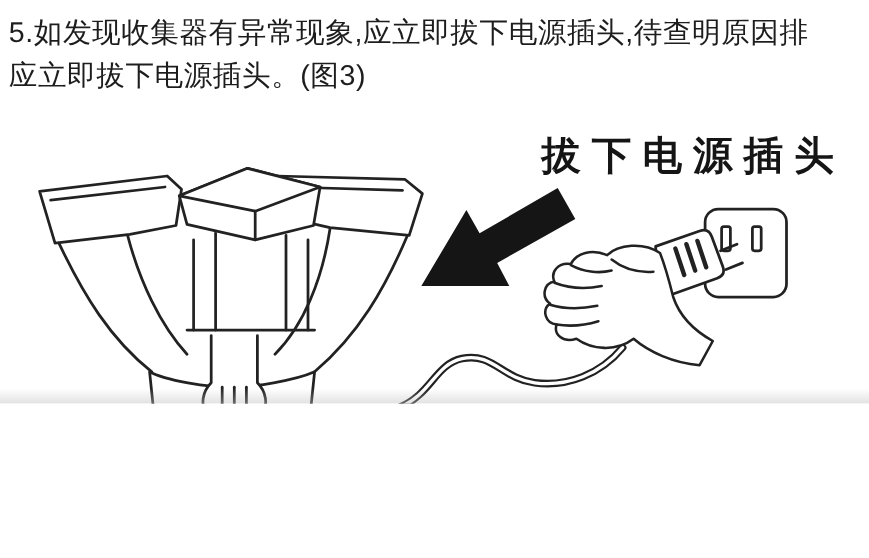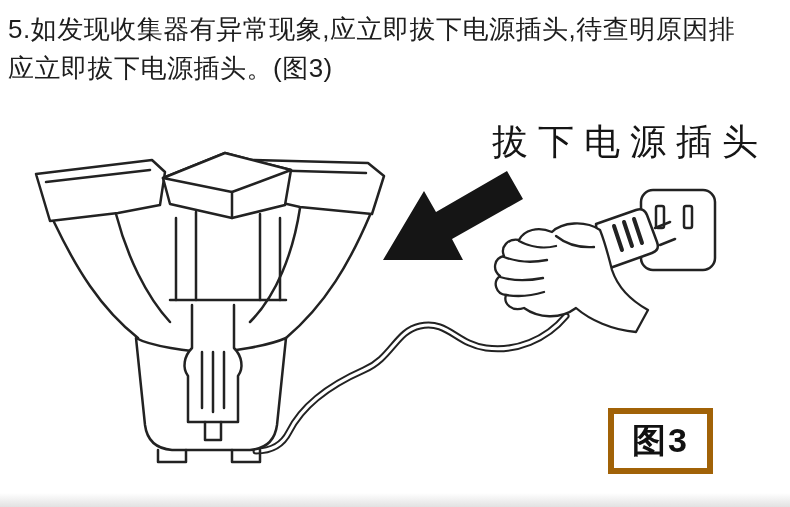--- a/index.html
+++ b/index.html
@@ -1,37 +1,37 @@
 <!DOCTYPE html>
 <html><head>
 <meta charset="utf-8">
 <style>
   html,body{margin:0;padding:0;background:#ffffff;}
   .page{
     position:relative;
-    width:790px;height:507px;
+    width:790px;height:367px;
     background:#ffffff;
     overflow:hidden;
     font-family:"Liberation Sans","DejaVu Sans",sans-serif;
     color:#1d1d1d;
   }
   .page::after{
     content:"";
     position:absolute;left:0;right:0;bottom:0;height:14px;
     background:linear-gradient(to bottom,rgba(255,255,255,0),rgba(190,190,190,0.45));
     pointer-events:none;
   }
   .instruction{
     position:absolute;left:8px;top:10px;width:776px;
     font-size:26px;line-height:1.5;letter-spacing:0.5px;
     color:#1d1d1d;
   }
   .callout{
     position:absolute;left:492px;top:118px;
-    font-size:36px;font-weight:normal;letter-spacing:10px;
+    font-size:36px;font-weight:bold;letter-spacing:10px;
     color:#151515;white-space:nowrap;
   }
   .fig-box{
     position:absolute;left:608px;top:408px;
     border:6px solid #a16207;
     padding:4px 18px;
     font-size:34px;font-weight:bold;color:#111;
     background:#fff;
     letter-spacing:2px;
   }

